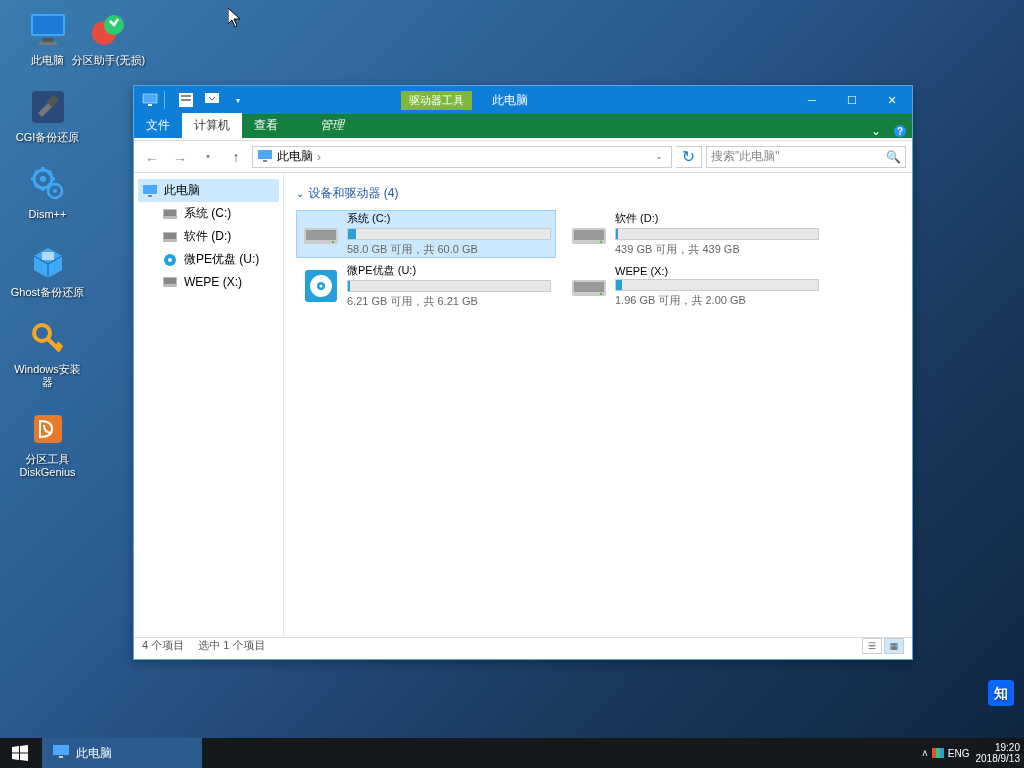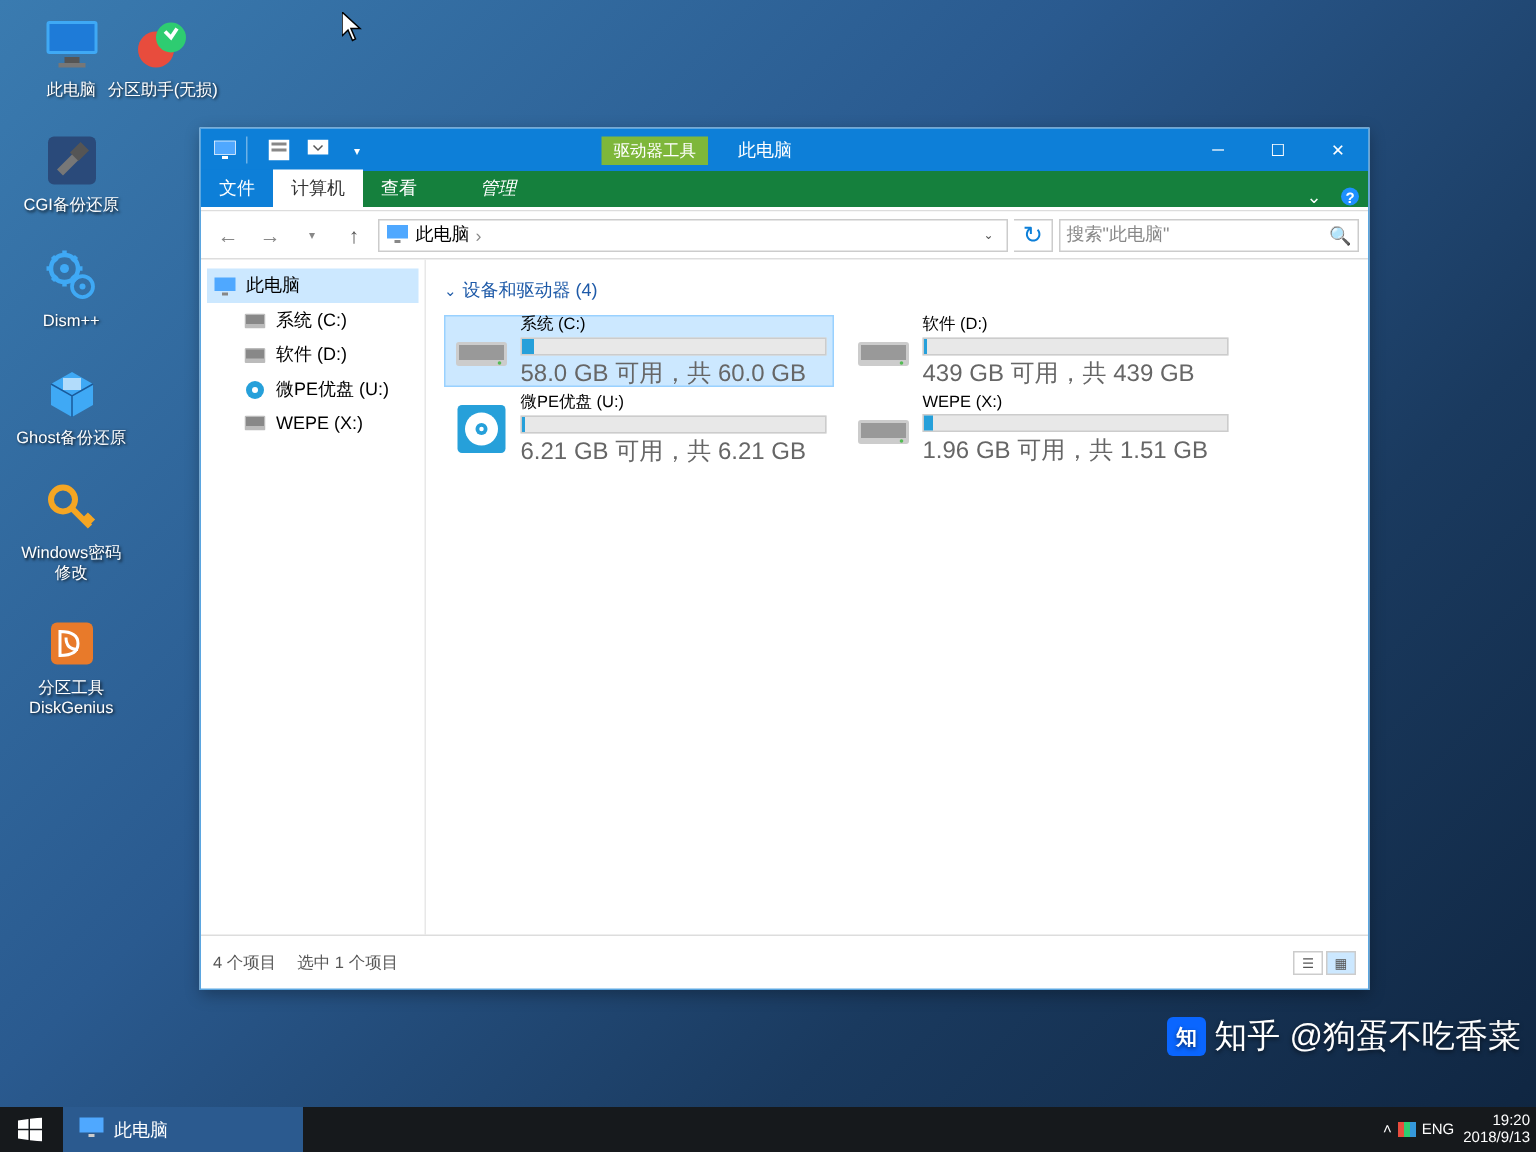--- a/index.html
+++ b/index.html
@@ -53,23 +53,23 @@
 .group-header { color: #1e5aa8; font-size: 12px; padding: 4px 0; display: flex; align-items: center; }
 .group-header .chev { margin-right: 4px; font-size: 10px; }
 .drives-grid { display: flex; flex-wrap: wrap; gap: 4px 8px; margin-top: 4px; }
 .drive-item { width: 260px; height: 48px; display: flex; align-items: center; padding: 4px; border: 1px solid transparent; cursor: pointer; }
 .drive-item.selected { background: #cce8ff; border: 1px solid #99d1ff; }
 .drive-icon { width: 40px; height: 40px; display: flex; align-items: center; justify-content: center; margin-right: 6px; }
 .drive-info { flex: 1; font-size: 11px; }
 .drive-name { color: #000; margin-bottom: 2px; }
 .drive-bar { height: 12px; background: #e8e8e8; border: 1px solid #ccc; position: relative; margin-bottom: 2px; }
 .drive-bar-fill { height: 100%; background: #26a0da; }
-.drive-space { color: #666; font-size: 16px; }
-
-.status-bar { height: 36px; border-top: 1px solid #ddd; display: flex; align-items: center; font-size: 11px; color: #555; padding: 0 8px; }
+.drive-space { color: #666; font-size: 11px; }
+
+.status-bar { height: 22px; border-top: 1px solid #ddd; display: flex; align-items: flex-start; font-size: 11px; color: #555; padding: 0 8px; }
 .status-item { margin-right: 14px; }
 .status-views { margin-left: auto; display: flex; gap: 2px; }
 .status-view-btn { width: 20px; height: 16px; border: 1px solid #ccc; display: flex; align-items: center; justify-content: center; font-size: 9px; }
 
 
 .taskbar { position: absolute; bottom: 0; left: 0; right: 0; height: 30px; background: #16191c; display: flex; align-items: center; }
 .start-btn { width: 40px; height: 30px; display: flex; align-items: center; justify-content: center; }
 .task-item { height: 30px; background: #2b5a8f; display: flex; align-items: center; padding: 0 10px; color: #fff; font-size: 12px; margin-left: 2px; min-width: 160px; }
 .task-icon { width: 18px; height: 18px; margin-right: 6px; }
 .tray { margin-left: auto; display: flex; align-items: center; color: #fff; font-size: 10px; padding-right: 4px; gap: 6px; }
@@ -135,21 +135,21 @@
       </div>
       <span class="label">Ghost备份还原</span>
     </div>
     <div class="desktop-icon">
       <div class="icon-img">
         <svg width="36" height="36" viewBox="0 0 36 36">
             <circle cx="12" cy="12" r="8" fill="none" stroke="#f5a623" stroke-width="4"></circle>
             <path d="M17 17 L30 30 M26 26 L30 22 M28 28 L32 24" stroke="#f5a623" stroke-width="4"></path>
           </svg>
       </div>
-      <span class="label">Windows密码修改</span>
+      <span class="label">Windows安装器</span>
     </div>
     <div class="desktop-icon">
       <div class="icon-img">
         <svg width="36" height="36" viewBox="0 0 36 36">
             <rect x="4" y="4" width="28" height="28" rx="4" fill="#e87a2a"></rect>
             <path d="M10 10 L10 26 Q22 26 22 18 Q22 10 10 10 Z" fill="none" stroke="#fff" stroke-width="2"></path>
             <path d="M14 14 Q14 22 22 22" fill="none" stroke="#fff" stroke-width="2"></path>
           </svg>
       </div>
       <span class="label">分区工具DiskGenius</span>
@@ -352,21 +352,21 @@
                   <rect x="1" y="6" width="34" height="16" rx="2" fill="#ccc"></rect>
                   <rect x="3" y="8" width="30" height="10" fill="#999"></rect>
                   <circle cx="30" cy="20" r="1.2" fill="#5b5"></circle>
                 </svg>
               </div>
               <div class="drive-info">
                 <div class="drive-name">WEPE (X:)</div>
                 <div class="drive-bar">
                   <div class="drive-bar-fill" style="width:3%"></div>
                 </div>
-                <div class="drive-space">1.96 GB 可用，共 1.51 GB</div>
+                <div class="drive-space">1.96 GB 可用，共 2.00 GB</div>
               </div>
             </div>
           </div>
       </div>
     </div>
 
     <div class="status-bar">
       <span class="status-item">4 个项目</span>
       <span class="status-item">选中 1 个项目</span>
       <div class="status-views">
@@ -374,21 +374,20 @@
         <div class="status-view-btn" style="background:#cce8ff;">▦</div>
       </div>
     </div>
   </div>
 
   <div class="watermark">
     <svg width="26" height="26" viewBox="0 0 26 26">
         <rect width="26" height="26" rx="4" fill="#0a66ff"></rect>
         <text x="13" y="18" text-anchor="middle" fill="#fff" font-size="14" font-weight="bold">知</text>
       </svg>
-    <span>知乎 @狗蛋不吃香菜</span>
   </div>
 
   <svg class="cursor-arrow" viewBox="0 0 14 20">
       <path d="M0 0 L0 16 L4 12 L7 19 L9 18 L6 11 L12 11 Z" fill="#fff" stroke="#000" stroke-width="1"></path>
     </svg>
 </div>
 
 <div class="taskbar">
   <div class="start-btn">
     <svg width="16" height="16" viewBox="0 0 16 16">

